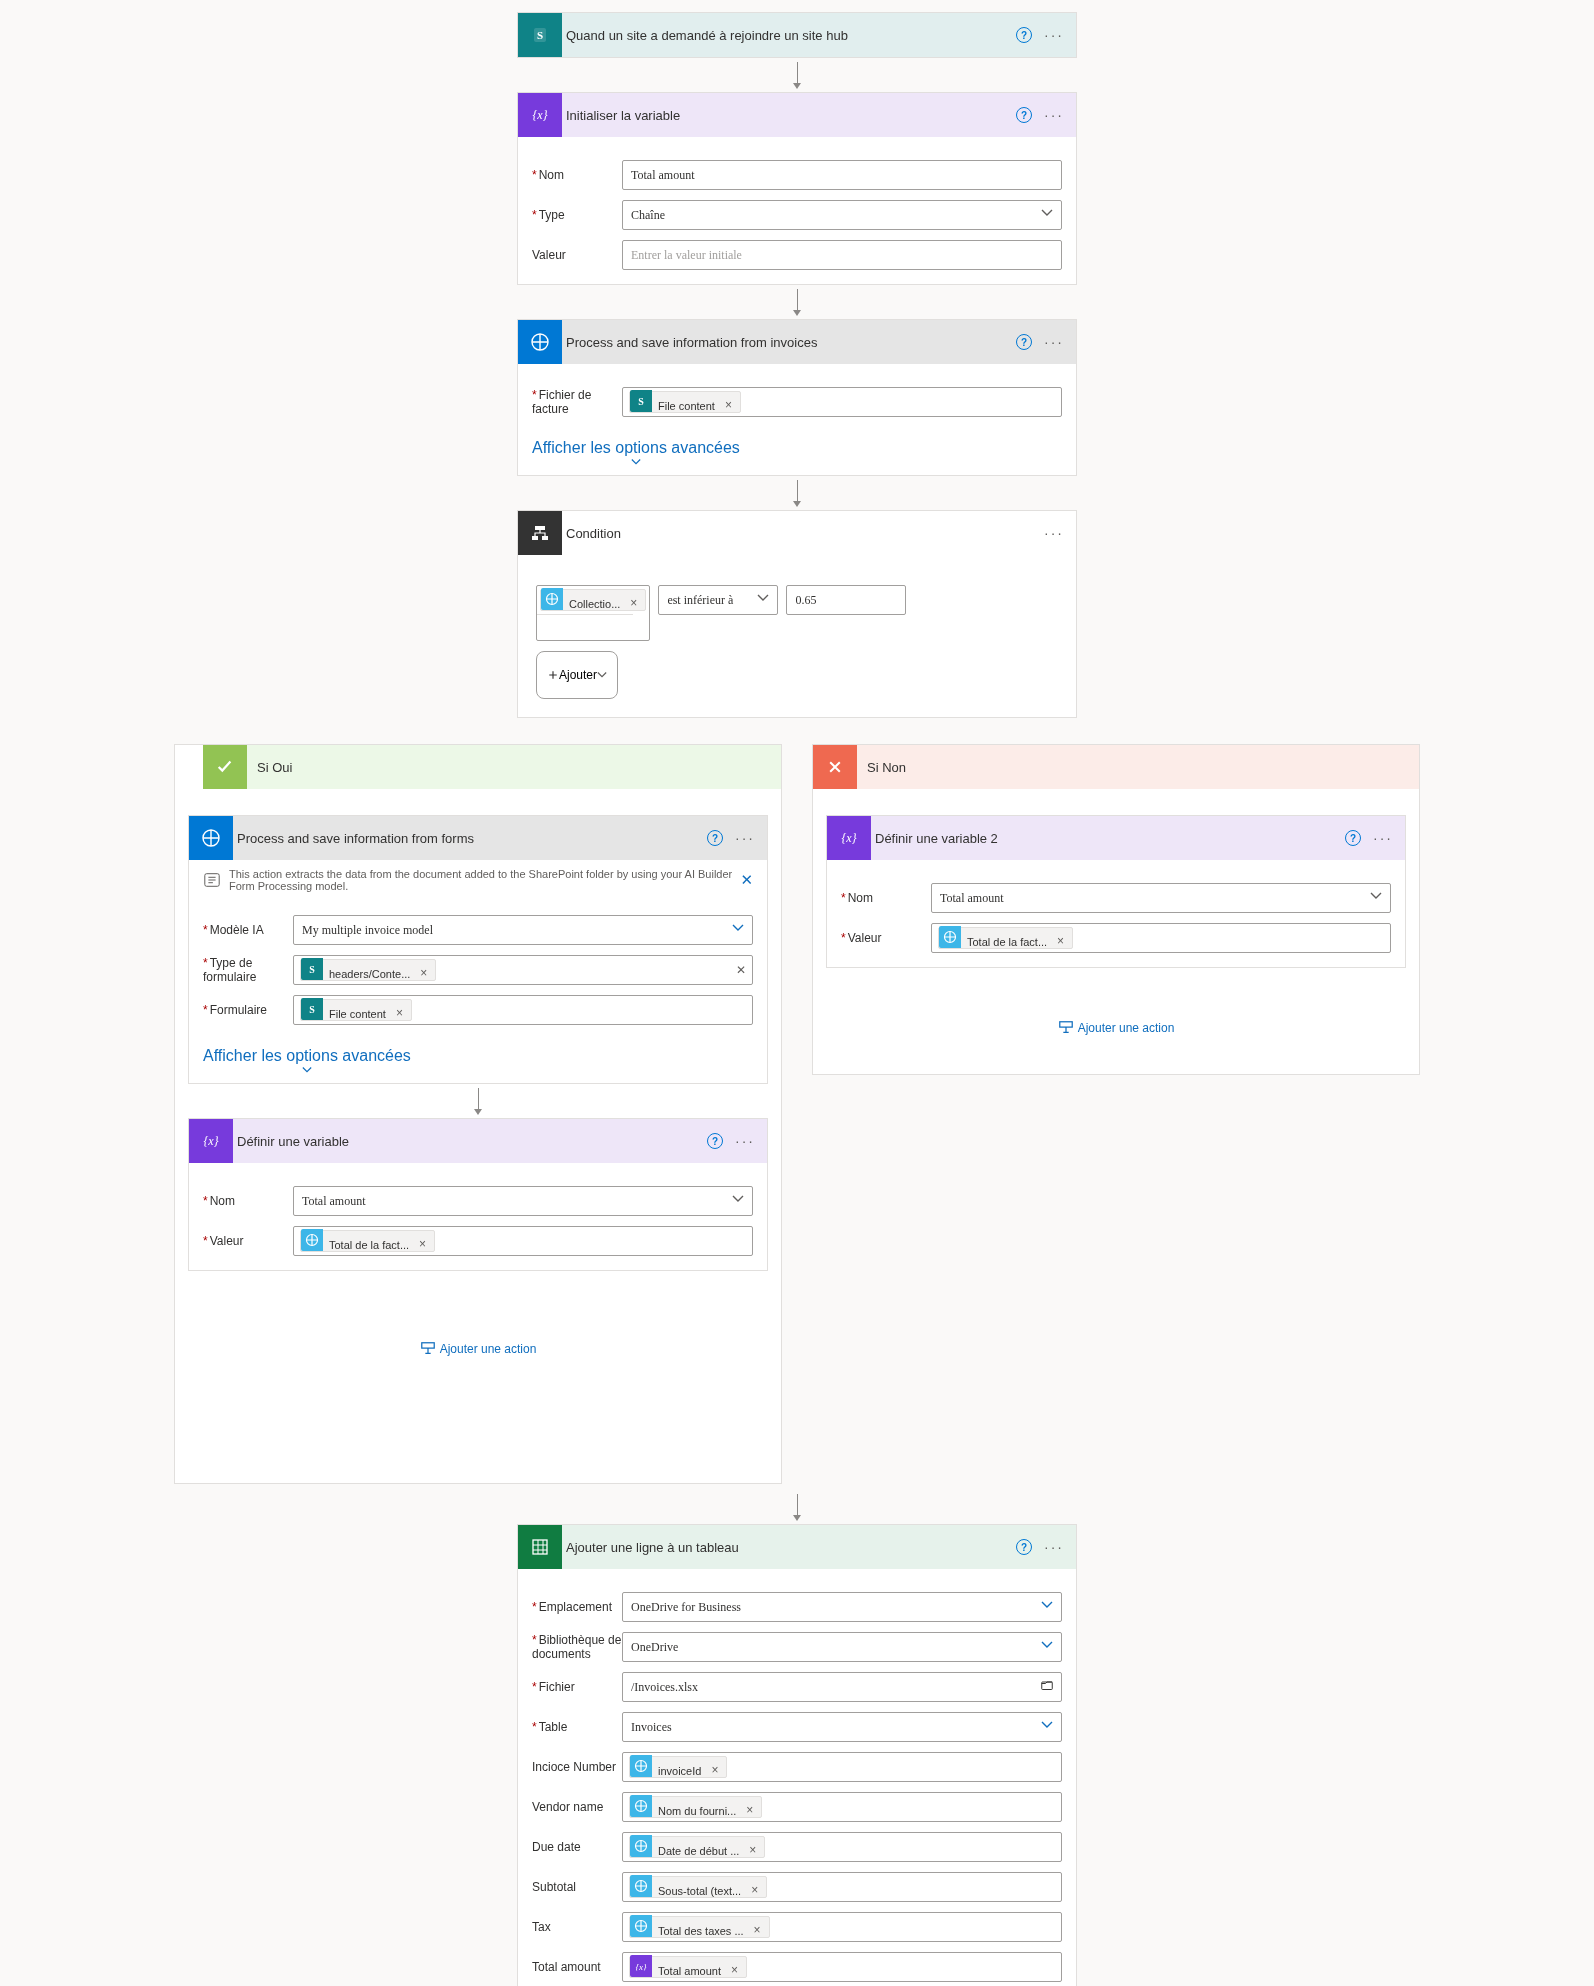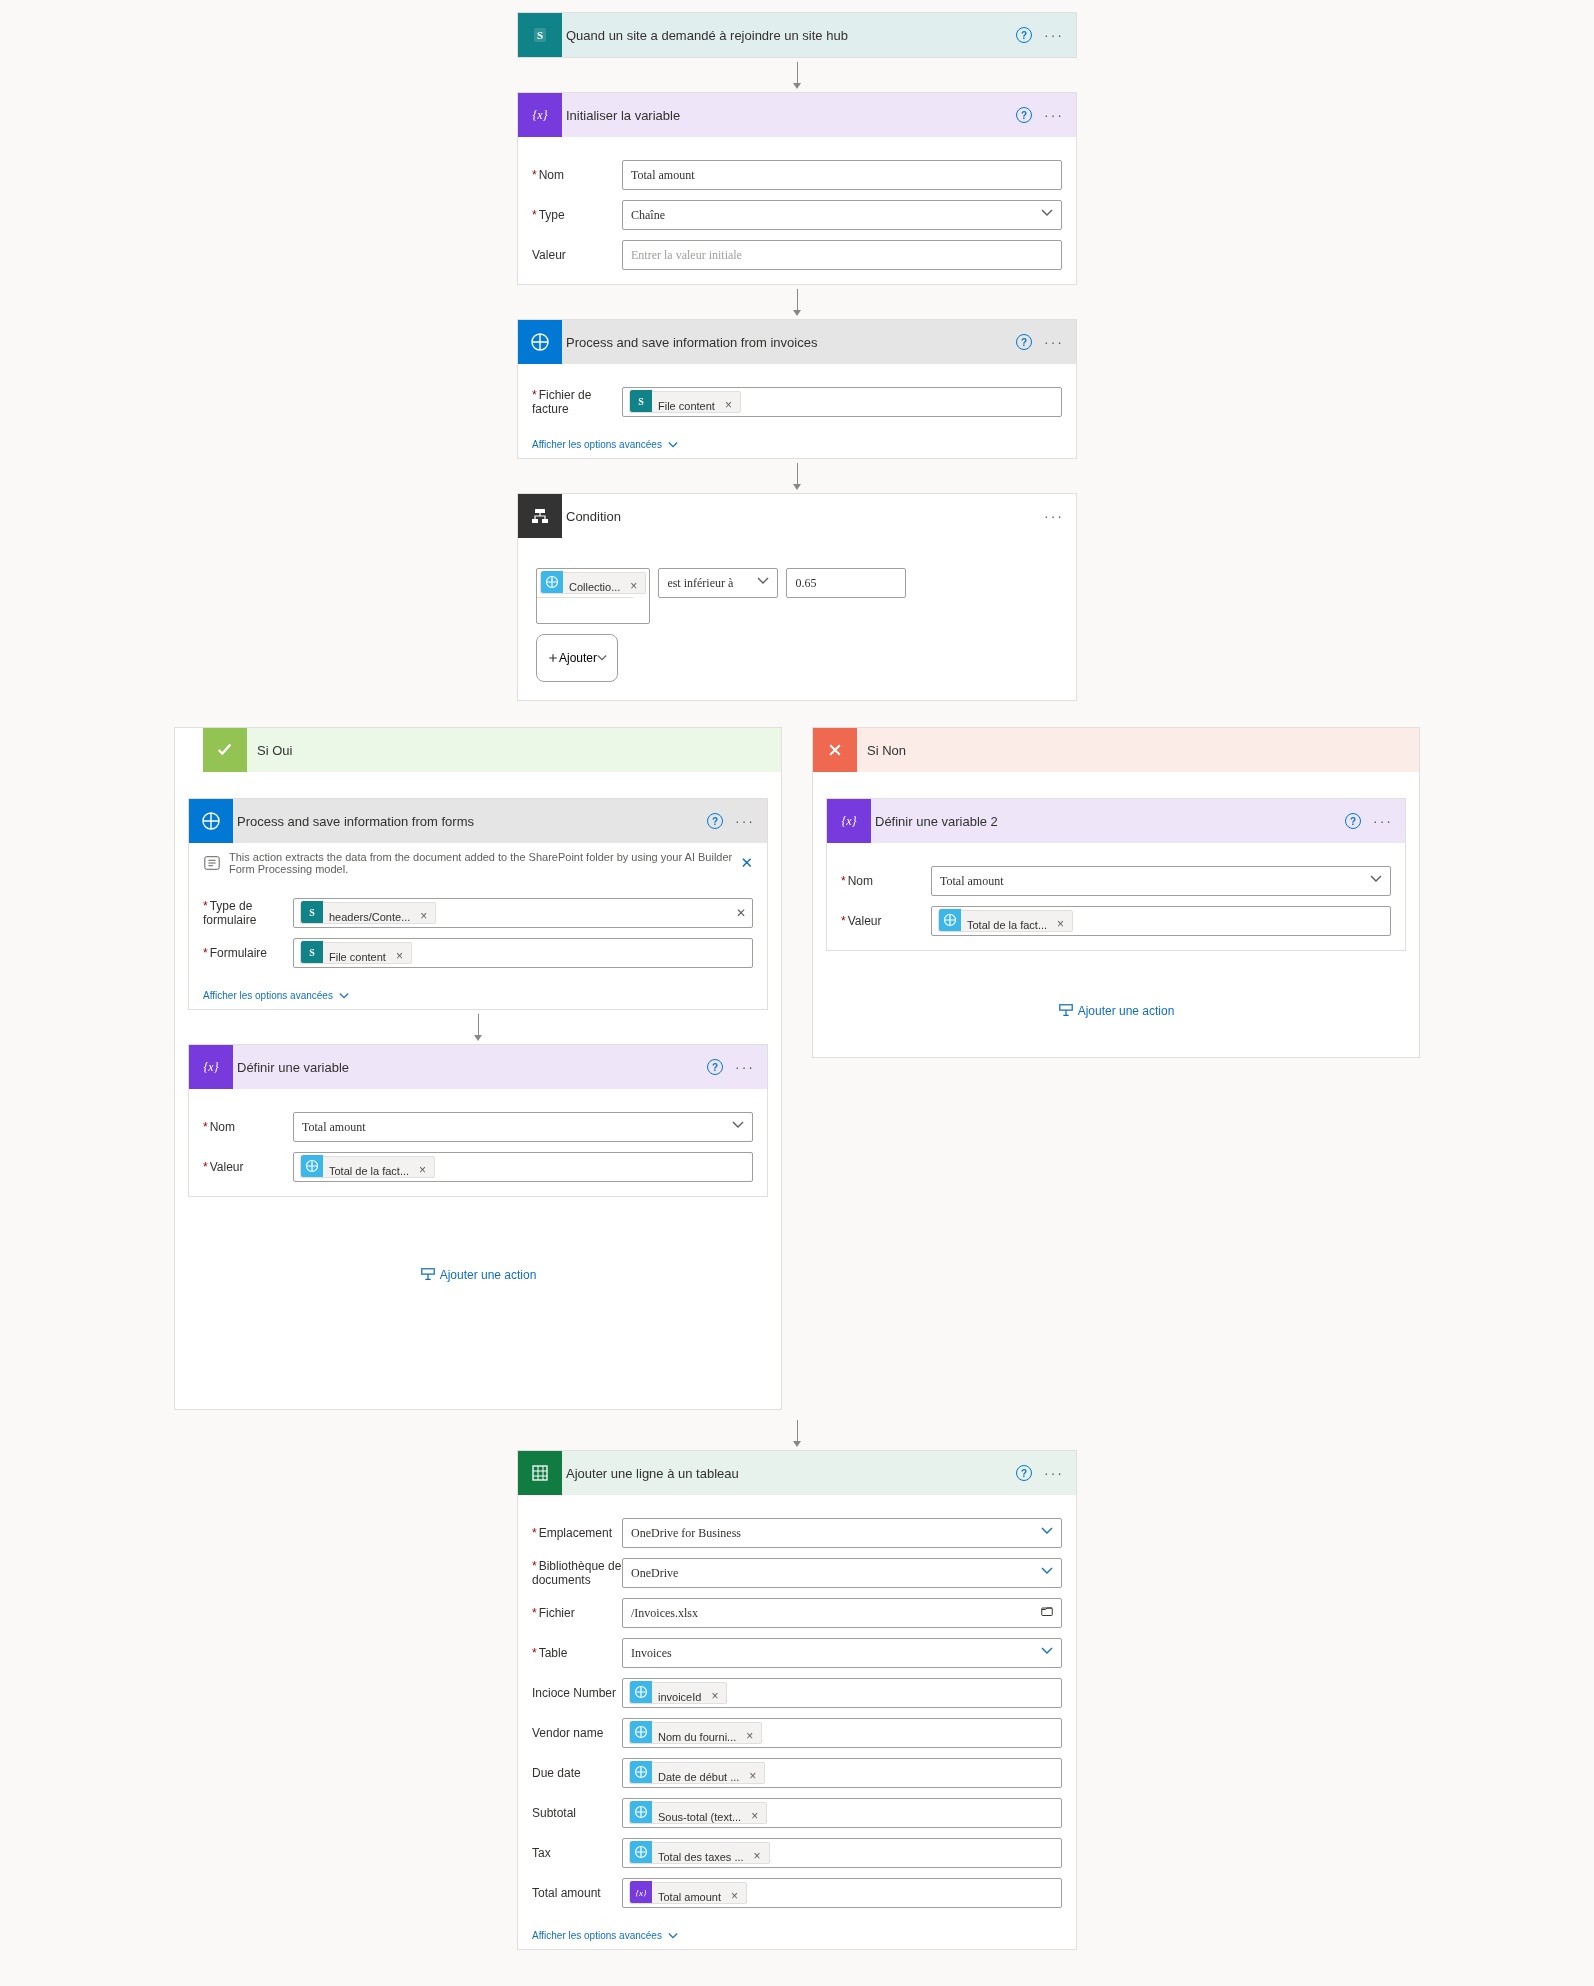--- a/index.html
+++ b/index.html
@@ -48,21 +48,21 @@
   .selbox .chev.muted{color:#605e5c;}
   .fieldbox{min-height:30px;border:1px solid var(--border2);border-radius:2px;padding:3px 6px;display:flex;align-items:center;gap:6px;flex-wrap:wrap;}
   .chip{display:inline-flex;align-items:flex-end;height:22px;border-radius:2px;background:#f3f2f1;border:1px solid var(--border);padding:0 4px 0 0;font-size:11px;gap:6px;max-width:100%;}
   .chip .c-ico{width:22px;height:22px;display:flex;align-items:center;justify-content:center;flex:none;border-radius:2px 0 0 2px;}
   .chip .c-ico.ai{background:var(--chip-ai);}
   .chip .c-ico.sp{background:var(--chip-sp);}
   .chip .c-ico.var{background:var(--chip-var);}
   .chip .c-ico svg{width:14px;height:14px;}
   .chip .c-x{color:#605e5c;padding:0 4px;cursor:pointer;font-size:12px;}
   .chip .c-txt{white-space:nowrap;overflow:hidden;text-overflow:ellipsis;max-width:140px;}
-  .advanced{color:var(--link);font-size:10px;cursor:pointer;display:inline-flex;align-items:center;gap:6px;padding:8px 14px;}
+  .advanced{color:var(--link);font-size:16px;cursor:pointer;display:inline-flex;align-items:center;padding:8px 14px;flex-direction:column;}
   .arrow-connector{height:34px;display:flex;flex-direction:column;align-items:center;justify-content:center;}
   .arrow-connector .line{width:1px;height:22px;background:#8a8886;}
   .arrow-connector .head{width:0;height:0;border-left:4px solid transparent;border-right:4px solid transparent;border-top:6px solid #8a8886;margin-top:-1px;}
   
   .tint-sp{background:#e1eeee;}
   .tint-purple{background:#eee6f8;}
   .tint-ai{background:#e5e5e5;}
   .tint-excel{background:#e6f2eb;}
   .tint-none{background:#fff;}
   
@@ -355,20 +355,31 @@
         </div>
         <div class="infobar">
           <svg viewBox="0 0 20 20" width="18" height="18">
                 <use href="#svg-info"></use>
               </svg>
           <div class="msg">This action extracts the data from the document added to the SharePoint folder by using your AI Builder Form Processing model.</div>
           <span class="close-x">✕</span>
         </div>
         <div class="body">
           <div class="row">
+            <div class="lbl req">Modèle IA</div>
+            <div class="ctl">
+              <div class="selbox">
+                <span>My multiple invoice model</span>
+                <span class="chev"><svg viewBox="0 0 12 12">
+                        <use href="#svg-chev-down"></use>
+                      </svg></span>
+              </div>
+            </div>
+          </div>
+          <div class="row">
             <div class="lbl req">Type de formulaire</div>
             <div class="ctl">
               <div class="fieldbox with-trail">
                 <span class="chip">
                   <span class="c-ico sp">
                         <svg viewBox="0 0 14 14">
                           <use href="#svg-chip-sp"></use>
                         </svg>
                       </span>
                   <span class="c-txt">headers/Conte...</span>

